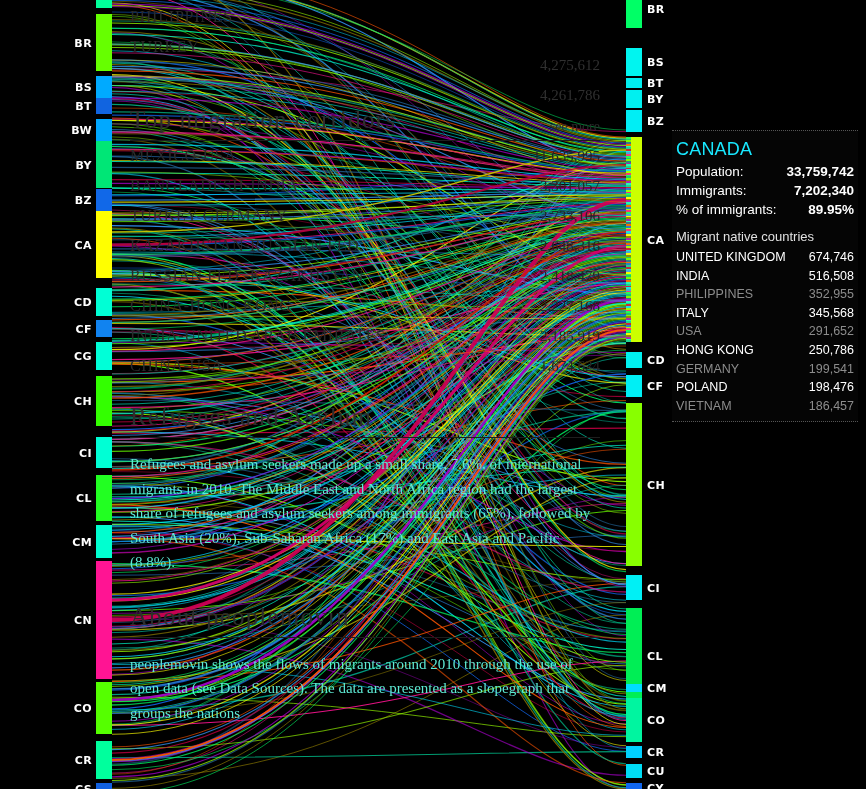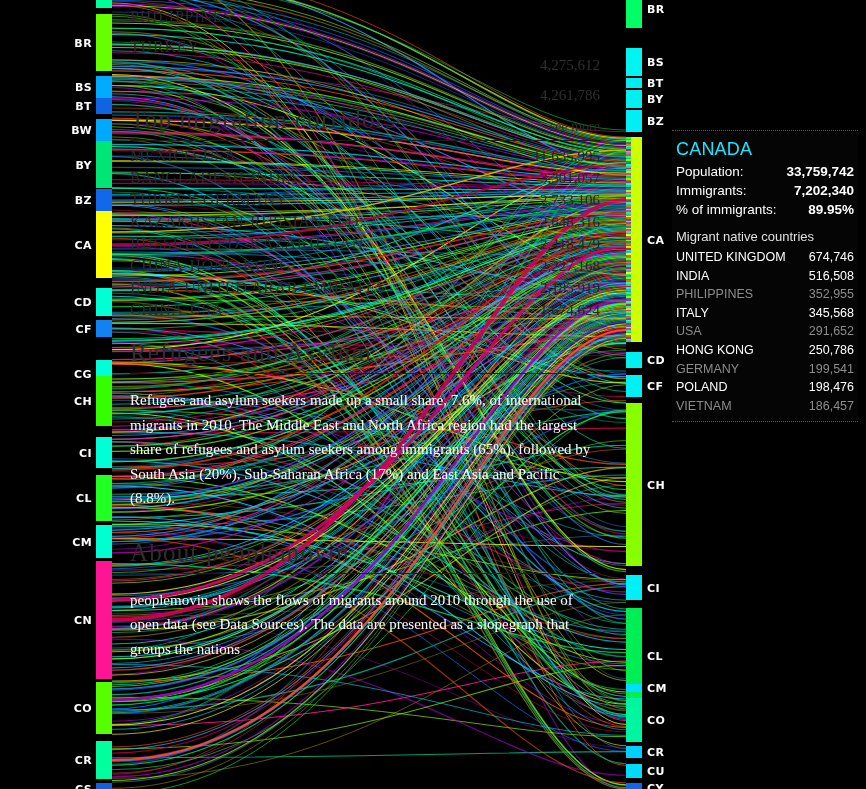--- a/index.html
+++ b/index.html
@@ -63,37 +63,37 @@
     font-size: 25px; letter-spacing: 1.2px; font-weight: normal;
   }
   .c-rule { border-bottom: 1px solid #1e1e1e; margin-top: 6px; }
   .see-more {
     position: absolute; right: 0; bottom: 6px;
     color: #2b2b2b; font-size: 14px; font-family: "Liberation Serif", serif;
   }
   .head-row { position: relative; }
 
   .corridor-row {
-    position: relative; height: 22px; line-height: 30px;
+    position: relative; height: 30px; line-height: 30px;
   }
   .corridor-row .nm {
     color: #2b2b2b; font-size: 16px; letter-spacing: .6px;
     font-family: "Liberation Serif", serif;
   }
   .corridor-row .vl {
     position: absolute; right: 0; top: 0;
     color: #262626; font-size: 15px; font-family: "Liberation Serif", serif;
   }
 
   .top-row { position: relative; height: 30px; line-height: 30px; }
   .top-row .nm { color: #2b2b2b; font-size: 16px; letter-spacing: .8px; }
   .top-row .vl { position: absolute; right: 0; top: 0; color: #303030; font-size: 15px; margin-top: 48px; }
 
   .para {
-    color: #ffffff; font-size: 15px; line-height: 24.5px;
+    color: #5eead4; font-size: 15px; line-height: 24.5px;
     font-family: "Liberation Serif", serif;
   }
 
   
   #info-panel {
     position: absolute; left: 672px; top: 130px; width: 186px;
     z-index: 5;
     background: #050505;
     border-top: 1px dotted #555;
     border-bottom: 1px dotted #555;
@@ -657,21 +657,21 @@
         <div class="code">CA</div>
       </div>
       <div class="lnode" style="top: 288px; height: 28px;">
         <div class="bar" style="background: rgb(0, 255, 213);"></div>
         <div class="code">CD</div>
       </div>
       <div class="lnode" style="top: 320px; height: 17px;">
         <div class="bar" style="background: rgb(17, 131, 240);"></div>
         <div class="code">CF</div>
       </div>
-      <div class="lnode" style="top: 360px; height: 28px; text-align: center;">
+      <div class="lnode" style="top: 342px; height: 28px; text-align: center;">
         <div class="bar" style="background: rgb(0, 255, 216);"></div>
         <div class="code">CG</div>
       </div>
       <div class="lnode" style="top: 376px; height: 50px;">
         <div class="bar" style="background: rgb(51, 255, 0);"></div>
         <div class="code">CH</div>
       </div>
       <div class="lnode" style="top: 437px; height: 31px;">
         <div class="bar" style="background: rgb(0, 255, 213);"></div>
         <div class="code">CI</div>

